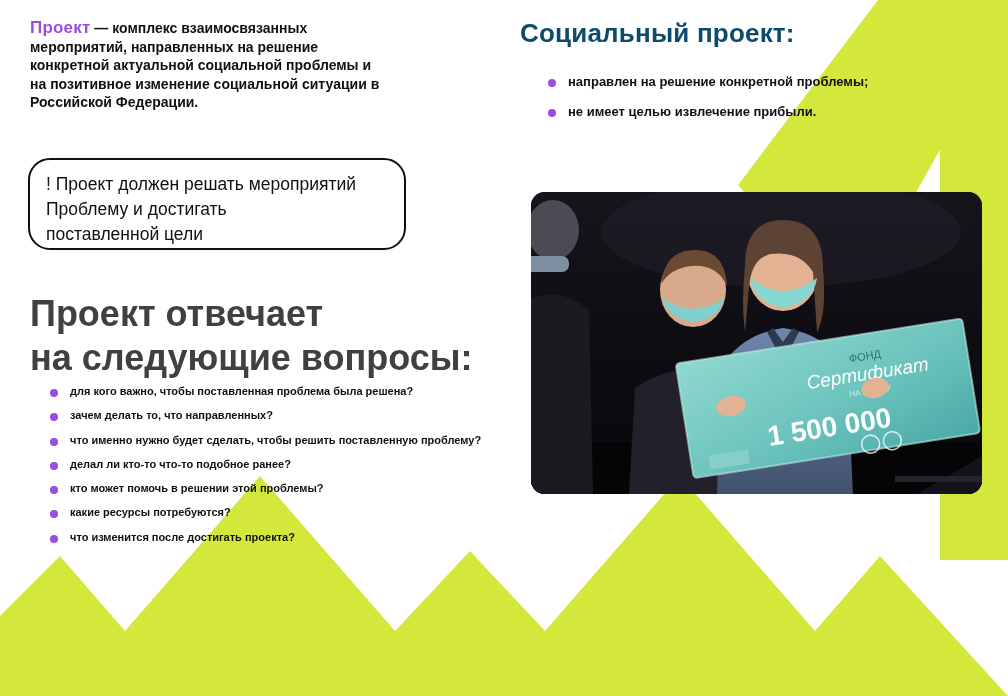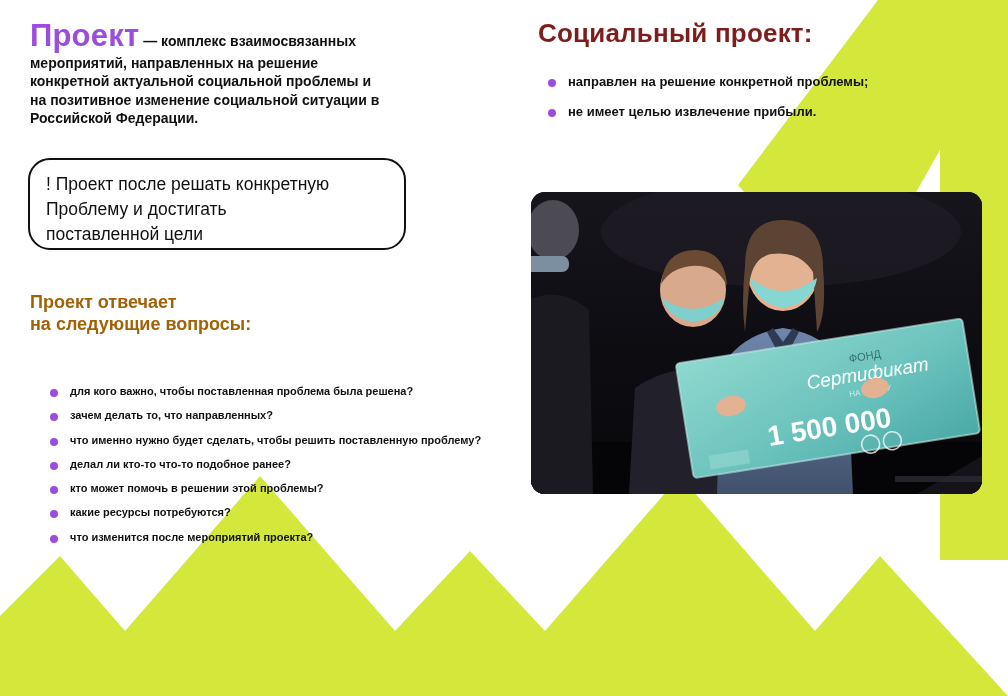--- a/index.html
+++ b/index.html
@@ -39,21 +39,21 @@
   
   .block { position: absolute; }
 
   #def-block {
     left: 30px;
     top: 18px;
     width: 360px;
   }
   .def-lead {
     color: #9b4dde;
-    font-size: 31px;
+    font-size: 17px;
     font-weight: bold;
     letter-spacing: 0.2px;
   }
   .def-text {
     color: #111111;
     font-size: 14px;
     font-weight: bold;
     line-height: 1.32;
   }
 
@@ -71,22 +71,22 @@
     font-size: 17.5px;
     color: #111111;
     line-height: 1.42;
     white-space: pre;
   }
 
   #questions-head {
     left: 30px;
     top: 292px;
     width: 470px;
-    color: #a16207;
-    font-size: 18px;
+    color: #404040;
+    font-size: 36px;
     font-weight: bold;
     line-height: 1.22;
   }
 
   #questions-list {
     left: 30px;
     top: 368px;
     width: 560px;
   }
 
@@ -110,24 +110,24 @@
     left: 4px;
     top: 5px;
     width: 8px;
     height: 8px;
     border-radius: 50%;
     background: #9b4dde;
   }
 
   
   #social-head {
-    left: 538px;
+    left: 520px;
     top: 18px;
     width: 420px;
-    color: #7f1d1d;
+    color: #0c4a6e;
     font-size: 26px;
     font-weight: bold;
     letter-spacing: 0.2px;
   }
   #social-list {
     left: 528px;
     top: 58px;
     width: 410px;
   }
   #social-list ul.bullets li {
@@ -160,39 +160,39 @@
 
   <svg class="zig" id="zig-bottom" viewBox="0 0 1008 240">
     <polygon fill="#d4e83c" points="0,160 60,100 125,175 260,20 395,175 470,95 545,175 680,20 815,175 880,100 1008,240 0,240"></polygon>
   </svg>
 
   <div class="block" id="def-block">
     <span class="def-lead">Проект</span><span class="def-text"> — комплекс взаимосвязанных мероприятий, направленных на решение конкретной актуальной социальной проблемы и на позитивное изменение социальной ситуации в Российской Федерации.</span>
   </div>
 
   <div class="block" id="callout">
-    <div class="callout-line">! Проект после решать конкретную</div>
+    <div class="callout-line">! Проект должен решать мероприятий</div>
     <div class="callout-line">Проблему и достигать</div>
     <div class="callout-line">поставленной цели</div>
   </div>
 
   <div class="block" id="questions-head">
     <div>Проект отвечает</div>
     <div>на следующие вопросы:</div>
   </div>
 
   <div class="block" id="questions-list">
     <ul class="bullets">
       <li>для кого важно, чтобы поставленная проблема была решена?</li>
       <li>зачем делать то, что направленных?</li>
       <li>что именно нужно будет сделать, чтобы решить поставленную проблему?</li>
       <li>делал ли кто-то что-то подобное ранее?</li>
       <li>кто может помочь в решении этой проблемы?</li>
       <li>какие ресурсы потребуются?</li>
-      <li>что изменится после мероприятий проекта?</li>
+      <li>что изменится после достигать проекта?</li>
     </ul>
   </div>
 
   <div class="block" id="social-head">Социальный проект:</div>
 
   <div class="block" id="social-list">
     <ul class="bullets">
       <li>направлен на решение конкретной проблемы;</li>
       <li>не имеет целью извлечение прибыли.</li>
     </ul>

